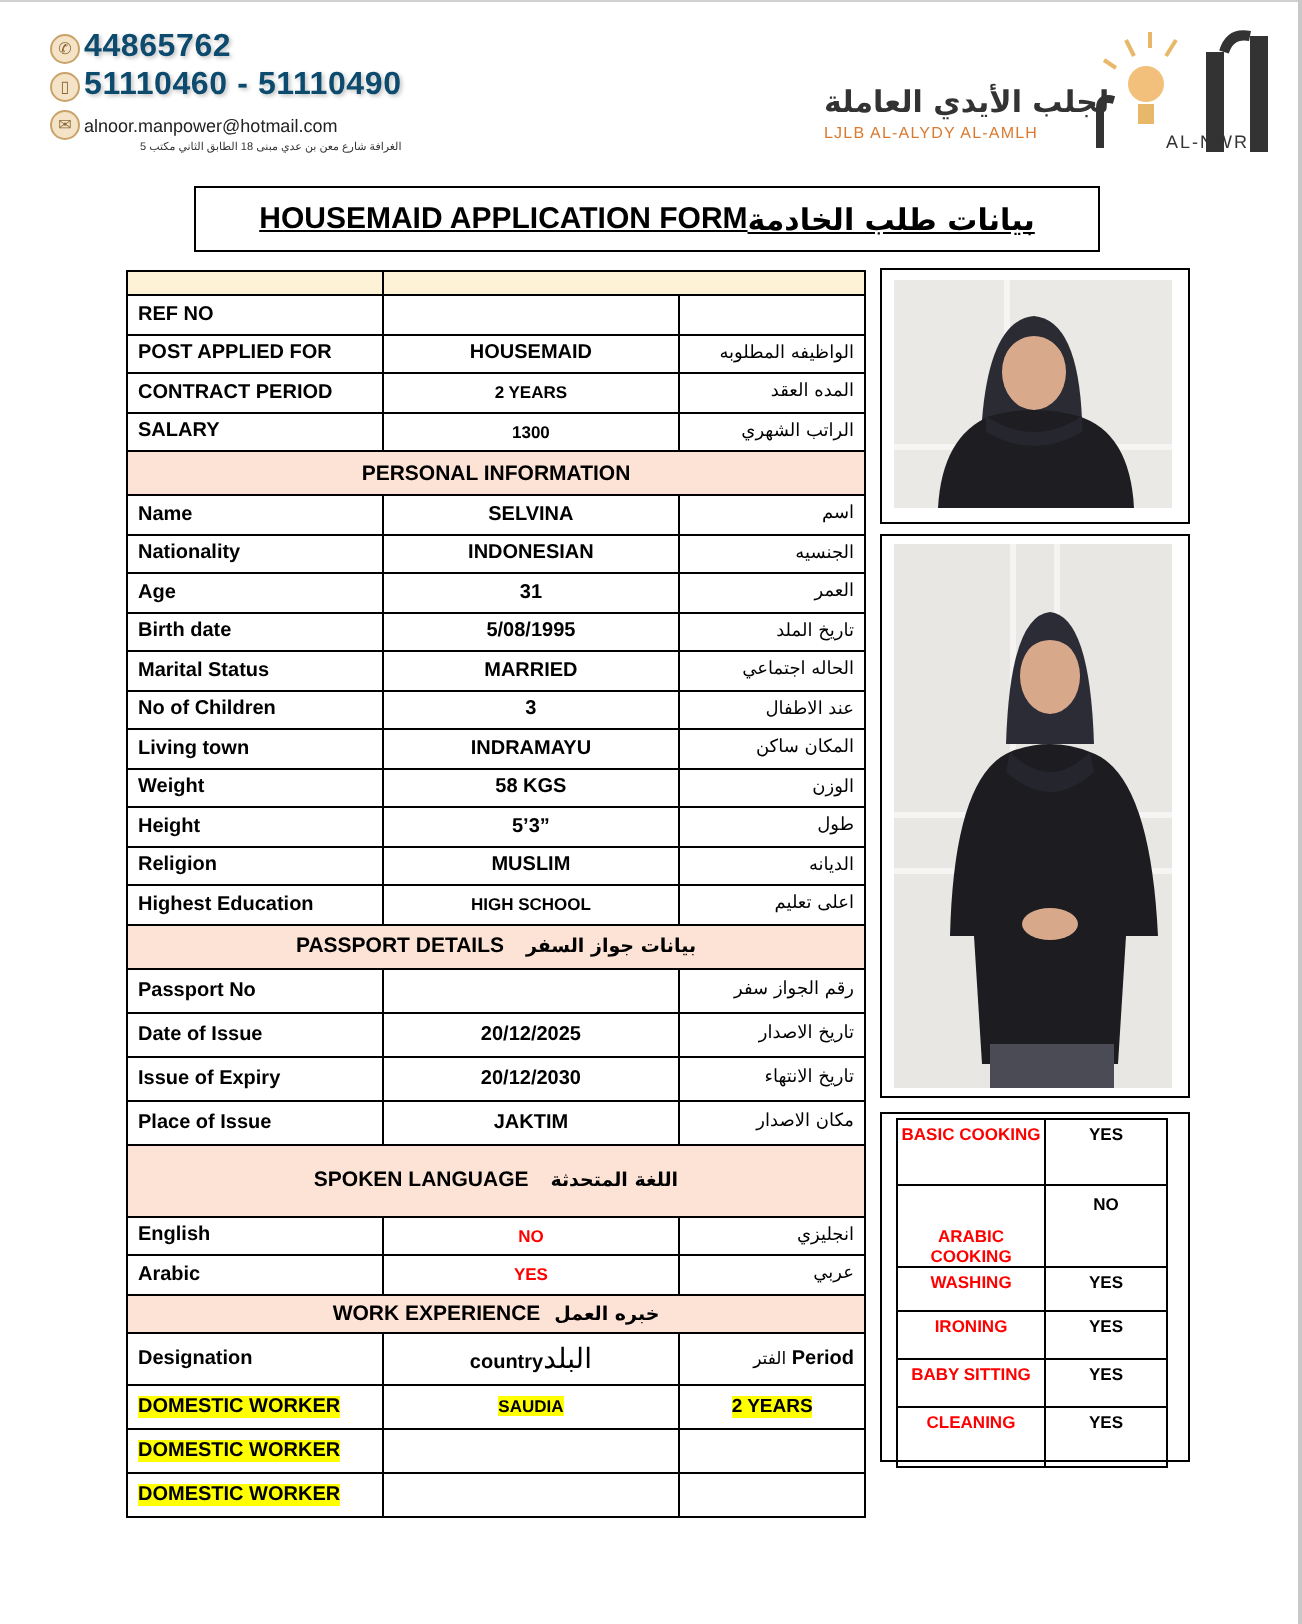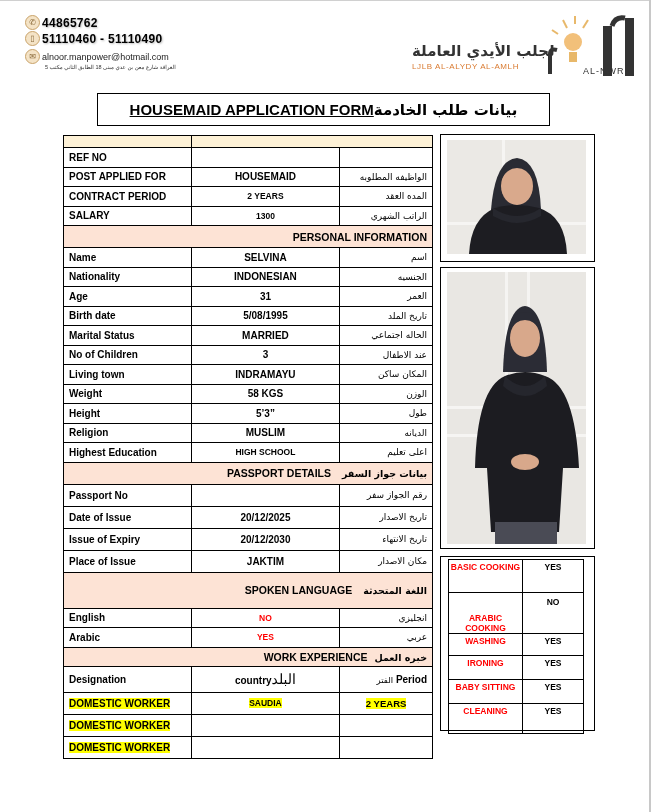--- a/index.html
+++ b/index.html
@@ -5,44 +5,44 @@
   * { box-sizing: border-box; margin: 0; padding: 0; }
   html, body { width: 651px; height: 812px; background: #ffffff; overflow: hidden; }
   body { position: relative; font-family: "Liberation Sans", sans-serif; color: #000; }
   .edge-right { position: absolute; right: 0; top: 0; width: 2px; height: 812px; background: #c8c8c8; }
   .edge-top { position: absolute; left: 0; top: 0; width: 651px; height: 1px; background: #d0d0d0; }
 
   
   .contact { position: absolute; left: 25px; top: 15px; }
   .c-row { display: flex; align-items: center; }
   .c-ico { width: 15px; height: 15px; border-radius: 50%; border: 1.5px solid #c9a36a; background: #f4e3c6; display: flex; align-items: center; justify-content: center; font-size: 8px; color: #8a6a3a; margin-right: 2px; }
-  .c-big { font-size: 12px; font-weight: bold; letter-spacing: 0.3px; text-shadow: 1px 1px 2px rgba(0,0,0,0.25); color: #000000; }
+  .c-big { font-size: 16px; font-weight: bold; letter-spacing: 0.3px; text-shadow: 1px 1px 2px rgba(0,0,0,0.25); color: #0c4a6e; }
   .c-small { font-size: 9px; color: #222; }
   .c-addr { font-size: 5.5px; color: #333; margin-left: 20px; direction: rtl; }
 
   
   .logo-ar { position: absolute; left: 412px; top: 42px; font-size: 15px; font-weight: bold; color: #333; direction: rtl; font-family: "DejaVu Sans", sans-serif; }
   .logo-en { position: absolute; left: 412px; top: 62px; font-size: 8px; color: #d97a30; letter-spacing: 0.6px; }
   .logo-mark { position: absolute; left: 545px; top: 14px; width: 100px; height: 62px; }
   .logo-nwr { position: absolute; left: 583px; top: 66px; font-size: 9px; color: #333; letter-spacing: 1px; }
 
   
   .title-box { position: absolute; left: 97px; top: 93px; width: 453px; height: 33px; border: 1.5px solid #000; display: flex; align-items: center; justify-content: center; }
   .title-en { font-size: 15px; font-weight: bold; text-decoration: underline; }
-  .title-ar { font-size: 15px; font-weight: bold; direction: rtl; font-family: "DejaVu Sans", sans-serif; }
+  .title-ar { font-size: 15px; font-weight: bold; text-decoration: underline; direction: rtl; font-family: "DejaVu Sans", sans-serif; }
 
   
   table.main { position: absolute; left: 63px; top: 135px; width: 370px; border-collapse: collapse; }
   table.main td { border: 1px solid #000; font-size: 10px; padding: 0 5px; height: 19.5px; vertical-align: middle; }
   table.main td.c1 { width: 117px; font-weight: bold; }
   table.main td.c2 { width: 136px; text-align: center; font-weight: bold; }
   table.main td.c3 { width: 85px; text-align: right; direction: rtl; font-family: "DejaVu Sans", sans-serif; font-size: 9px; }
   table.main td.small { font-size: 8.5px; }
   tr.yellow td { background: #fdf1d6; height: 12px; }
-  tr.section td { background: #fde3d5; text-align: right; font-weight: bold; font-size: 10.5px; height: 22px; }
+  tr.section td { background: #fde3d5; text-align: center; font-weight: bold; font-size: 10.5px; height: 22px; }
   tr.tall td { height: 22px; }
   .red { color: #ff0000; }
   .hl { background: #ffff00; }
   .ar-inline { font-family: "DejaVu Sans", sans-serif; font-size: 9.5px; margin-left: 8px; }
 
   
   .photo-frame { position: absolute; border: 1.5px solid #000; background: #fff; }
   .photo { position: absolute; overflow: hidden; background: linear-gradient(90deg,#e6e4e0 0%, #efedea 40%, #e9e7e3 100%); }
 
   

